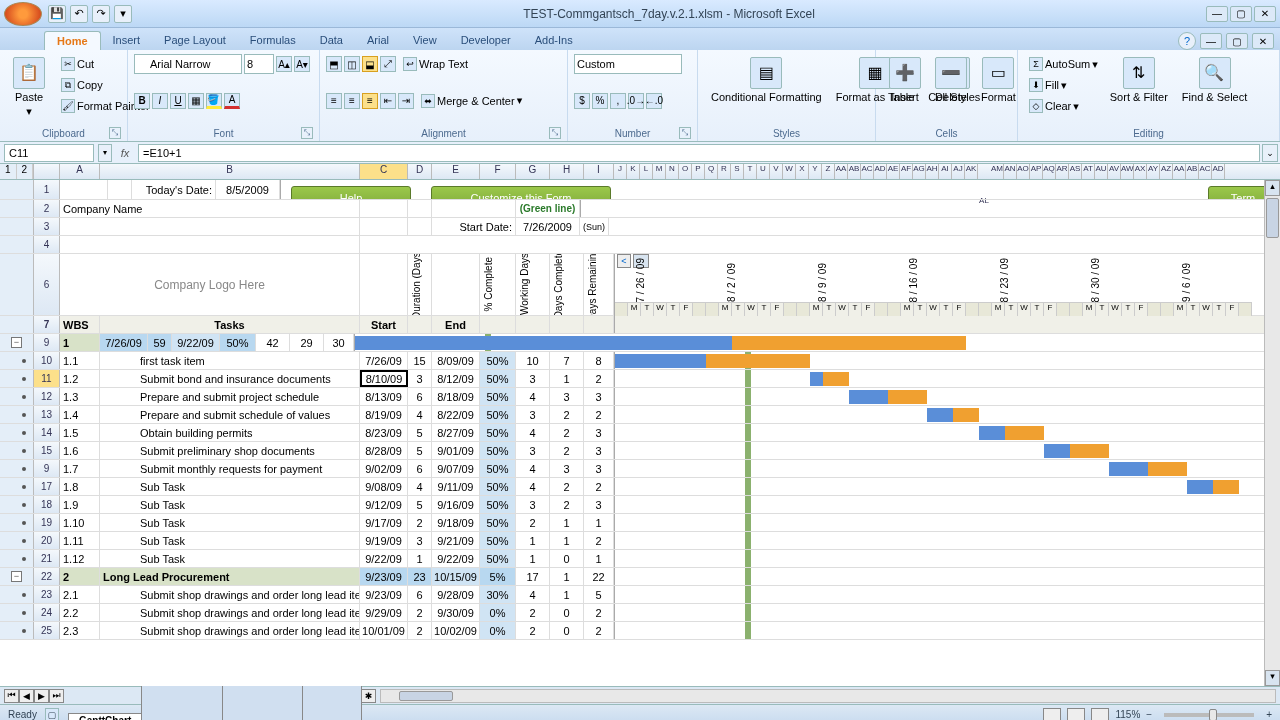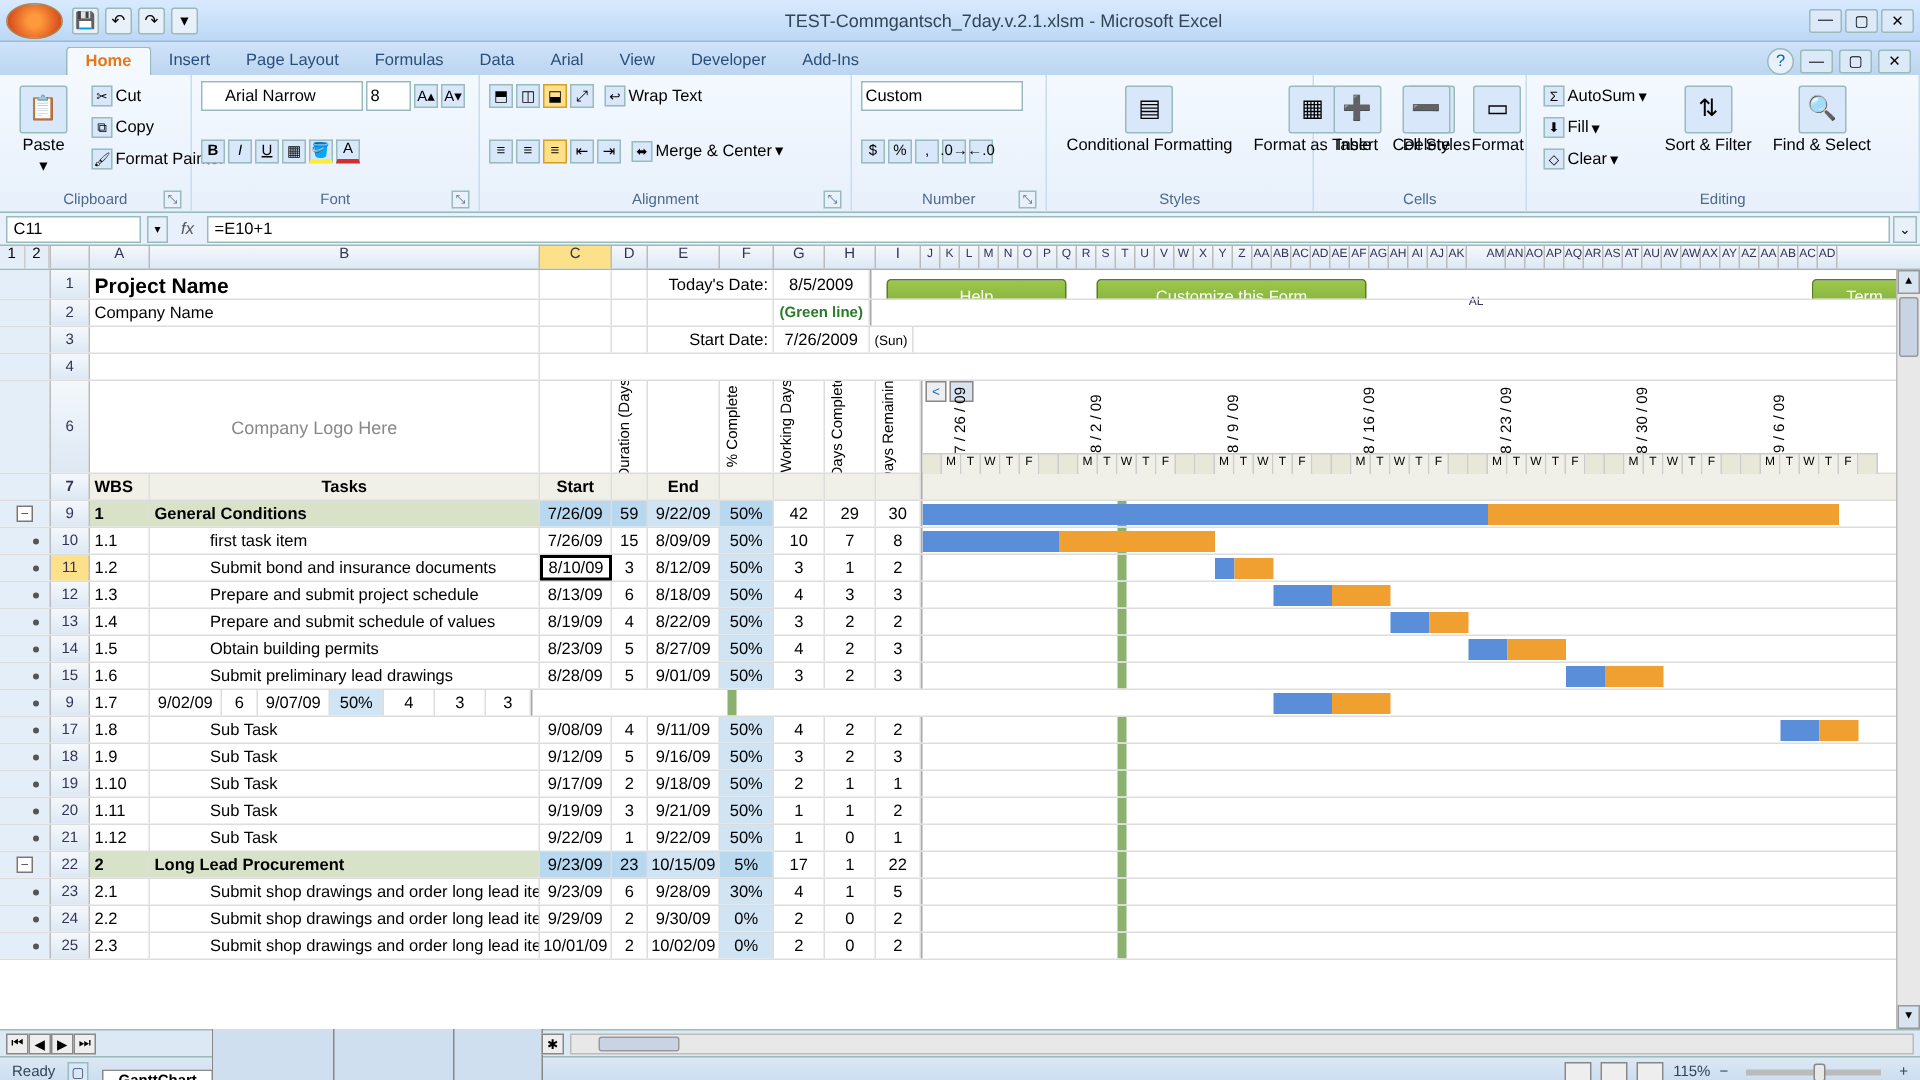--- a/index.html
+++ b/index.html
@@ -381,21 +381,20 @@
         <div class="col-h" style="width: 13px; font-size: 8px;">AB</div>
         <div class="col-h" style="width: 13px; font-size: 8px;">AC</div>
         <div class="col-h" style="width: 13px; font-size: 8px;">AD</div>
       </div>
   </div>
 
   <div class="grid-rows" id="grid-rows">
       <div class="grow" style="height: 20px;">
         <div class="outline-col"></div>
         <div class="rownum">1</div>
-        <div class="cell b" style="font-size: 14px; width: 300px;">Project Name</div>
         <div class="cell cC"></div>
         <div class="cell cD"></div>
         <div class="cell r" style="width: 84px;">Today's Date:</div>
         <div class="cell c" style="width: 64px;">8/5/2009</div>
         <div class="gantt" style="position: relative;">
           <div class="form-btn" style="left: 10px; top: 6px; width: 120px;">Help</div>
           <div class="form-btn" style="left: 150px; top: 6px; width: 180px;">Customize this Form</div>
           <div class="form-btn" style="right: 2px; top: 6px; width: 70px;">Term</div>
         </div>
       </div>
@@ -521,21 +520,20 @@
         <div class="cell cH"></div>
         <div class="cell cI"></div>
         <div class="gantt"></div>
       </div>
       <div class="grow">
         <div class="outline-col">
           <div class="outline-box">−</div>
         </div>
         <div class="rownum">9</div>
         <div class="cell cA section">1</div>
-        <div class="cell cB section">General Conditions</div>
         <div class="cell cC c hlA">7/26/09</div>
         <div class="cell cD c hlA">59</div>
         <div class="cell cE c hlB">9/22/09</div>
         <div class="cell cF c hlA">50%</div>
         <div class="cell cG c">42</div>
         <div class="cell cH c">29</div>
         <div class="cell cI c">30</div>
         <div class="gantt">
           <div class="today-line" style="left: 130px;"></div>
           <div class="gantt-bar blue" style="left: 0px; width: 377px;"></div>
@@ -641,40 +639,41 @@
           <div class="gantt-bar blue" style="left: 364px; width: 26px;"></div>
           <div class="gantt-bar orange" style="left: 390px; width: 39px;"></div>
         </div>
       </div>
       <div class="grow">
         <div class="outline-col">
           <div class="outline-dot"></div>
         </div>
         <div class="rownum">15</div>
         <div class="cell cA">1.6</div>
-        <div class="cell cB" style="padding-left: 40px;">Submit preliminary lead drawings</div>
+        <div class="cell cB" style="padding-left: 40px;">Submit preliminary shop documents</div>
         <div class="cell cC c">8/28/09</div>
         <div class="cell cD c">5</div>
         <div class="cell cE c">9/01/09</div>
         <div class="cell cF c hlB">50%</div>
         <div class="cell cG c">3</div>
         <div class="cell cH c">2</div>
         <div class="cell cI c">3</div>
         <div class="gantt">
           <div class="today-line" style="left: 130px;"></div>
           <div class="gantt-bar blue" style="left: 429px; width: 26px;"></div>
           <div class="gantt-bar orange" style="left: 455px; width: 39px;"></div>
         </div>
       </div>
       <div class="grow">
         <div class="outline-col">
           <div class="outline-dot"></div>
         </div>
         <div class="rownum">9</div>
         <div class="cell cA">1.7</div>
+        <div class="cell cB" style="padding-left: 40px;">Submit monthly requests for payment</div>
         <div class="cell cC c">9/02/09</div>
         <div class="cell cD c">6</div>
         <div class="cell cE c">9/07/09</div>
         <div class="cell cF c hlB">50%</div>
         <div class="cell cG c">4</div>
         <div class="cell cH c">3</div>
         <div class="cell cI c">3</div>
         <div class="gantt">
           <div class="today-line" style="left: 130px;"></div>
           <div class="gantt-bar blue" style="left: 494px; width: 39px;"></div>

